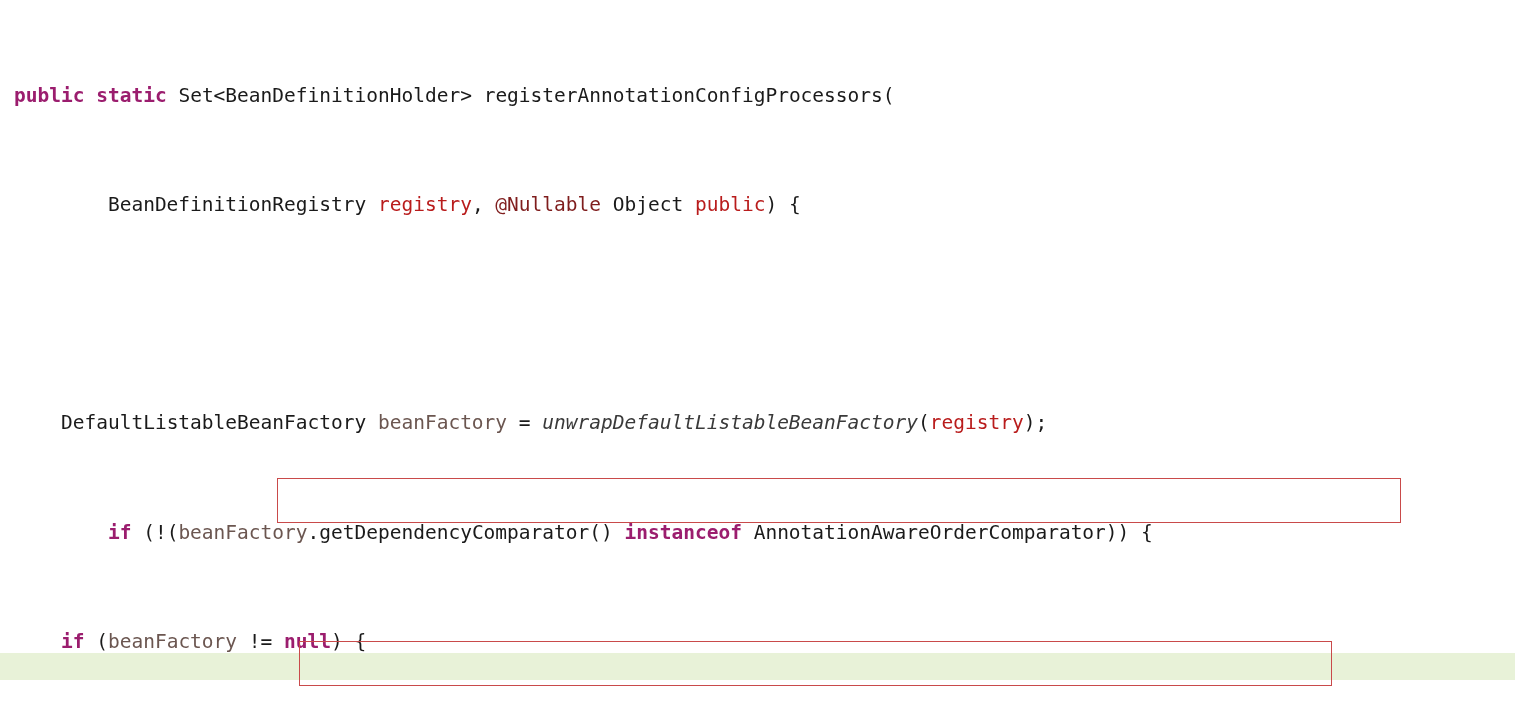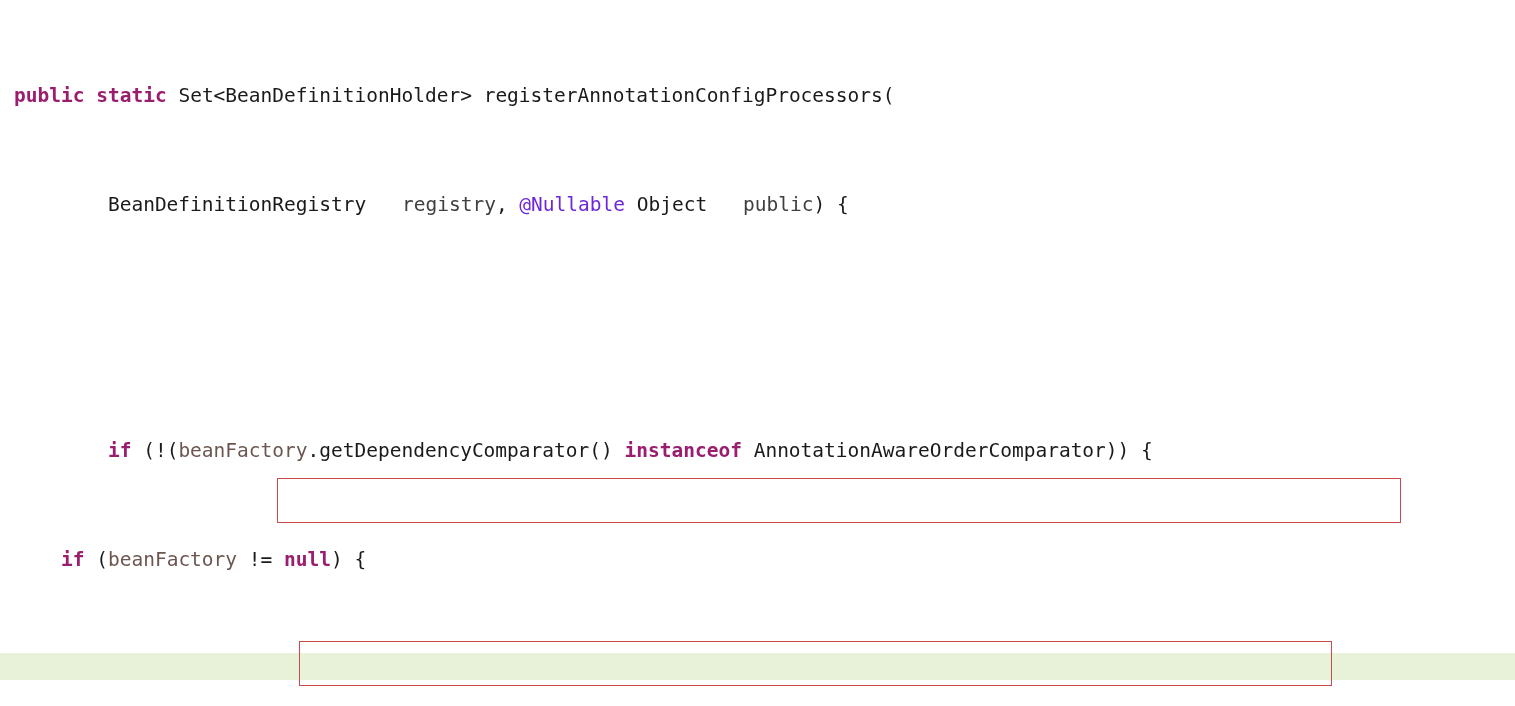--- a/index.html
+++ b/index.html
@@ -40,23 +40,23 @@
     position: absolute;
     left: 0;
     width: 1515px;
     height: 27.3px;
     background: #e8f2d8;
     z-index: 0;
   }
   
   .kw       { color: #9b1d6e; font-weight: bold; }       
   .plain    { color: #1a1a1a; }                           
-  .field    { color: #404040; margin-left: 24px; }                           
+  .field    { color: #b91c1c; }                           
   .local    { color: #6b5650; }                           
-  .anno     { color: #6d28d9; }                           
+  .anno     { color: #7f1d1d; }                           
   .stat     { color: #3a3a3a; font-style: italic; }
 
   
   .annot-box {
     position: absolute;
     border: 1.4px solid #c94a4a;
     background: transparent;
     z-index: 5;
     pointer-events: none;
   }
@@ -69,20 +69,21 @@
   <div class="caret-line-bg" style="top:652.8px;"></div>
 
   <div class="code-area">
 
     <div class="line" style="top:0px;"><span class="kw">public</span><span class="plain"> </span><span class="kw">static</span><span class="plain"> Set&lt;BeanDefinitionHolder&gt; registerAnnotationConfigProcessors(</span></div>
 
     <div class="line"><span class="plain">        </span><span class="plain">BeanDefinitionRegistry </span><span class="field">registry</span><span class="plain">, </span><span class="anno">@Nullable</span><span class="plain"> Object </span><span class="field">public</span><span class="plain">) {</span></div>
 
     <div class="line"><span></span></div>
 
+    <div class="line"><span class="plain">    </span><span class="plain">DefaultListableBeanFactory </span><span class="local">beanFactory</span><span class="plain"> = </span><span class="stat">unwrapDefaultListableBeanFactory</span><span class="plain">(</span><span class="field">registry</span><span class="plain">);</span></div>
 
     <div class="line"><span class="plain">        </span><span class="kw">if</span><span class="plain"> (!(</span><span class="local">beanFactory</span><span class="plain">.getDependencyComparator() </span><span class="kw">instanceof</span><span class="plain"> AnnotationAwareOrderComparator)) {</span></div>
 
     <div class="line"><span class="plain">    </span><span class="kw">if</span><span class="plain"> (</span><span class="local">beanFactory</span><span class="plain"> != </span><span class="kw">null</span><span class="plain">) {</span></div>
 
     
 
     
 
     

